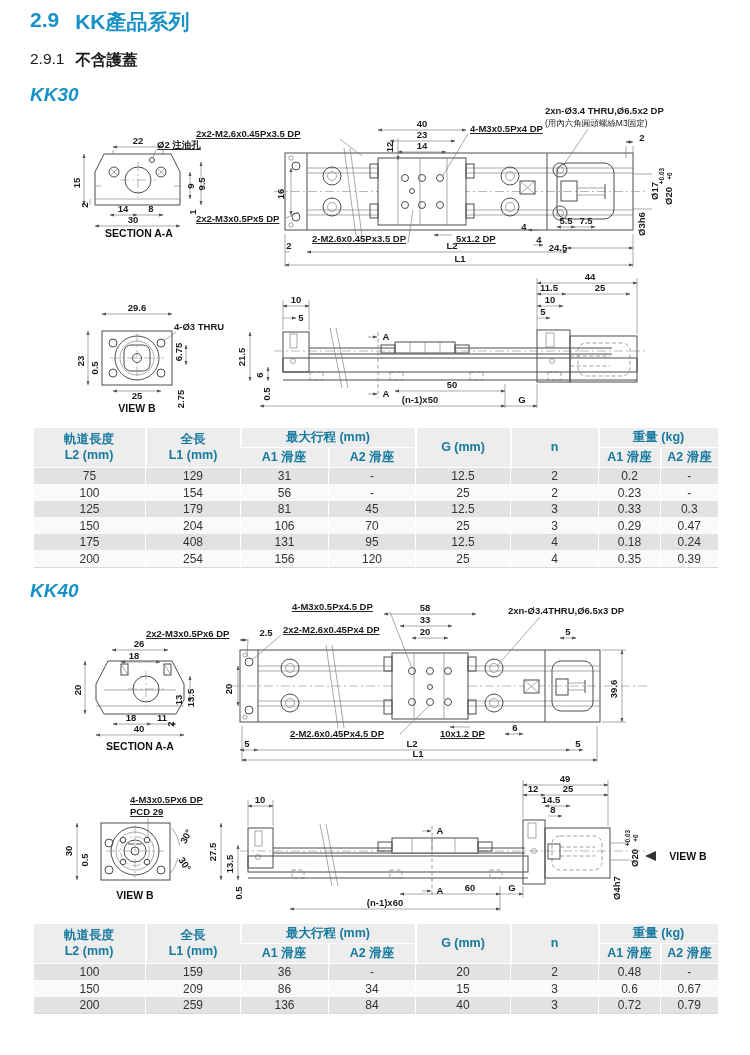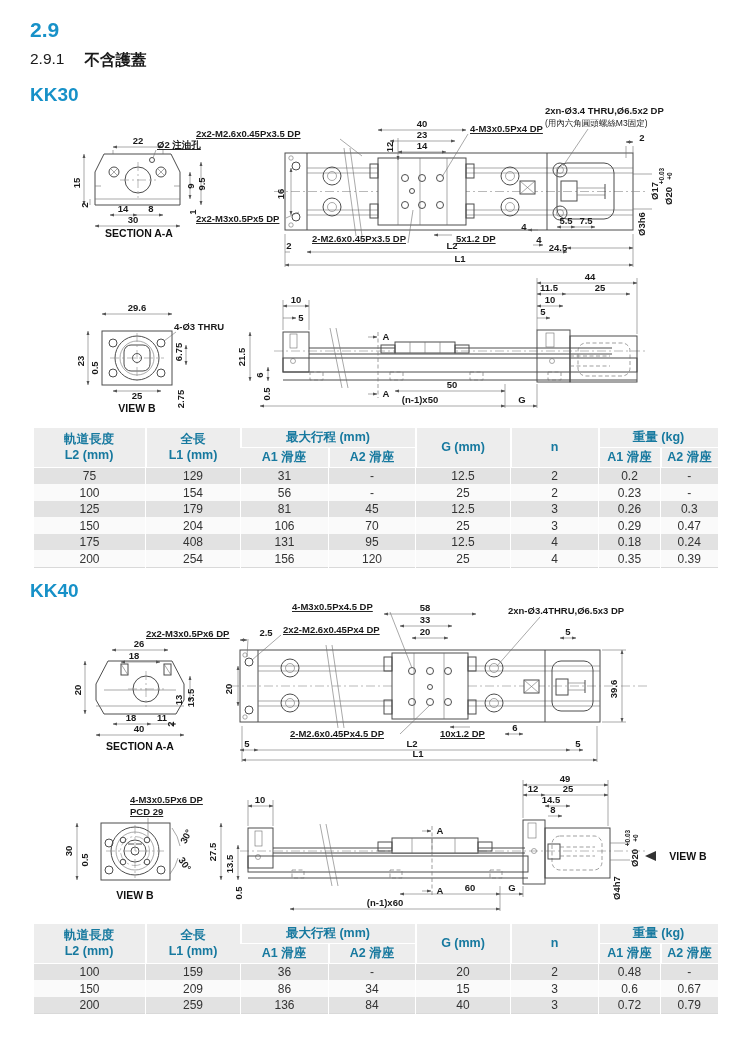--- a/index.html
+++ b/index.html
@@ -1,22 +1,22 @@
 <!DOCTYPE html>
 <html><head>
 <meta charset="utf-8">
 <style>
   html,body{margin:0;padding:0;background:#fff;}
   body{font-family:"Liberation Sans","DejaVu Sans",sans-serif;}
   #page{position:relative;width:750px;height:1055px;background:#ffffff;overflow:hidden;}
-  .h1{position:absolute;left:30px;top:8px;display:flex;gap:16px;font-size:21px;font-weight:bold;color:#1791c8;margin-top:10px;}
-  .h2{position:absolute;left:30px;top:50px;display:flex;gap:20px;font-size:15.5px;color:#1a1a1a;}
+  .h1{position:absolute;left:30px;top:8px;display:flex;gap:16px;font-size:21px;font-weight:bold;color:#1791c8;}
+  .h2{position:absolute;left:30px;top:50px;display:flex;gap:11px;font-size:15.5px;color:#1a1a1a;}
   .h2 .num{font-weight:500;}
   .h2 .txt{font-weight:700;}
-  .h3{position:absolute;left:30px;font-size:19px;font-weight:bold;color:#1791c8;}
+  .h3{position:absolute;left:30px;font-size:19px;font-weight:bold;color:#1791c8;font-style:italic;}
   svg{position:absolute;left:0;}
   svg text{font-family:"Liberation Sans","DejaVu Sans",sans-serif;}
   .ln{stroke:#4d4d4d;stroke-width:1;fill:none;}
   .lnf{stroke:#4d4d4d;stroke-width:1;fill:#fff;}
   .thin{stroke:#6e6e6e;stroke-width:.6;fill:none;}
   .cl{stroke:#8a8a8a;stroke-width:.6;fill:none;stroke-dasharray:9 3 2 3;}
   .hid{stroke:#777;stroke-width:.7;fill:none;stroke-dasharray:4 2.5;}
   .dim{stroke:#6e6e6e;stroke-width:.6;fill:none;}
   .dt{font-size:9.5px;fill:#1a1a1a;text-anchor:middle;font-weight:600;}
   .nt{font-size:9.5px;fill:#1a1a1a;text-anchor:start;font-weight:600;}
@@ -33,20 +33,21 @@
   .spec-table tbody tr:nth-child(odd){background:#e2e2e2;}
   .spec-table tbody tr:nth-child(even){background:#fafafa;}
 </style>
 </head>
 <body>
 
 <div id="page">
 
   <div class="h1">
     <span>2.9</span>
+    <span>KK產品系列</span>
   </div>
   <div class="h2">
     <span class="num">2.9.1</span>
     <span class="txt">不含護蓋</span>
   </div>
   <div class="h3" style="top:84px;">KK30</div>
   <div class="h3" style="top:580px;">KK40</div>
 
   <svg width="750" height="322" viewBox="0 105 750 322" style="top:105px;">
     <defs>
@@ -364,21 +365,21 @@
           <td>0.23</td>
           <td>-</td>
         </tr>
         <tr>
           <td>125</td>
           <td>179</td>
           <td>81</td>
           <td>45</td>
           <td>12.5</td>
           <td>3</td>
-          <td>0.26</td>
+          <td>0.33</td>
           <td>0.3</td>
         </tr>
         <tr>
           <td>150</td>
           <td>204</td>
           <td>106</td>
           <td>70</td>
           <td>25</td>
           <td>3</td>
           <td>0.29</td>

